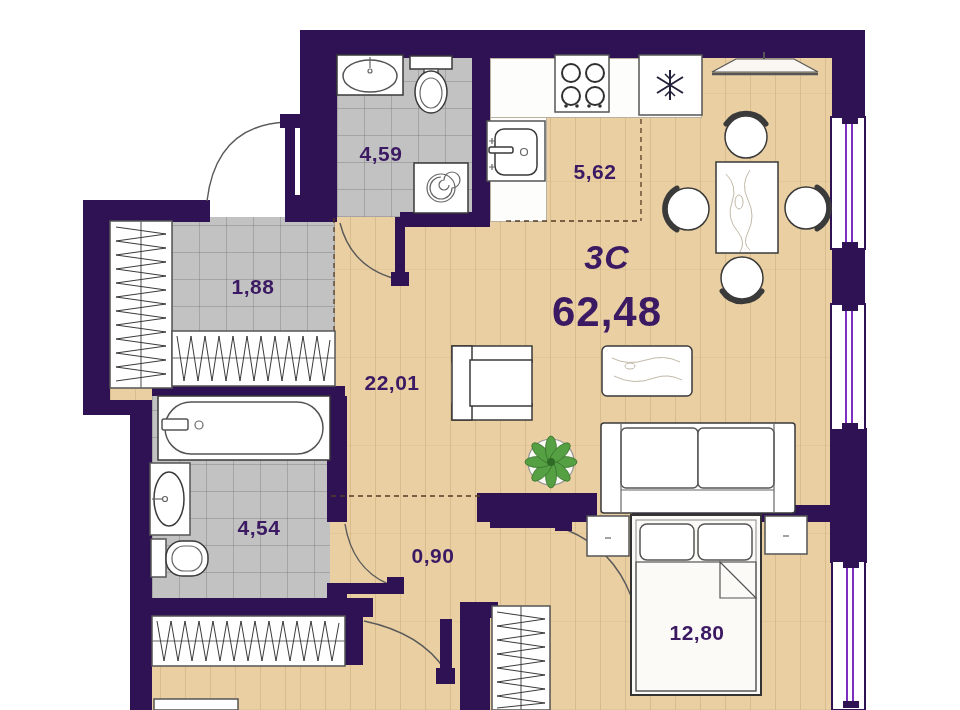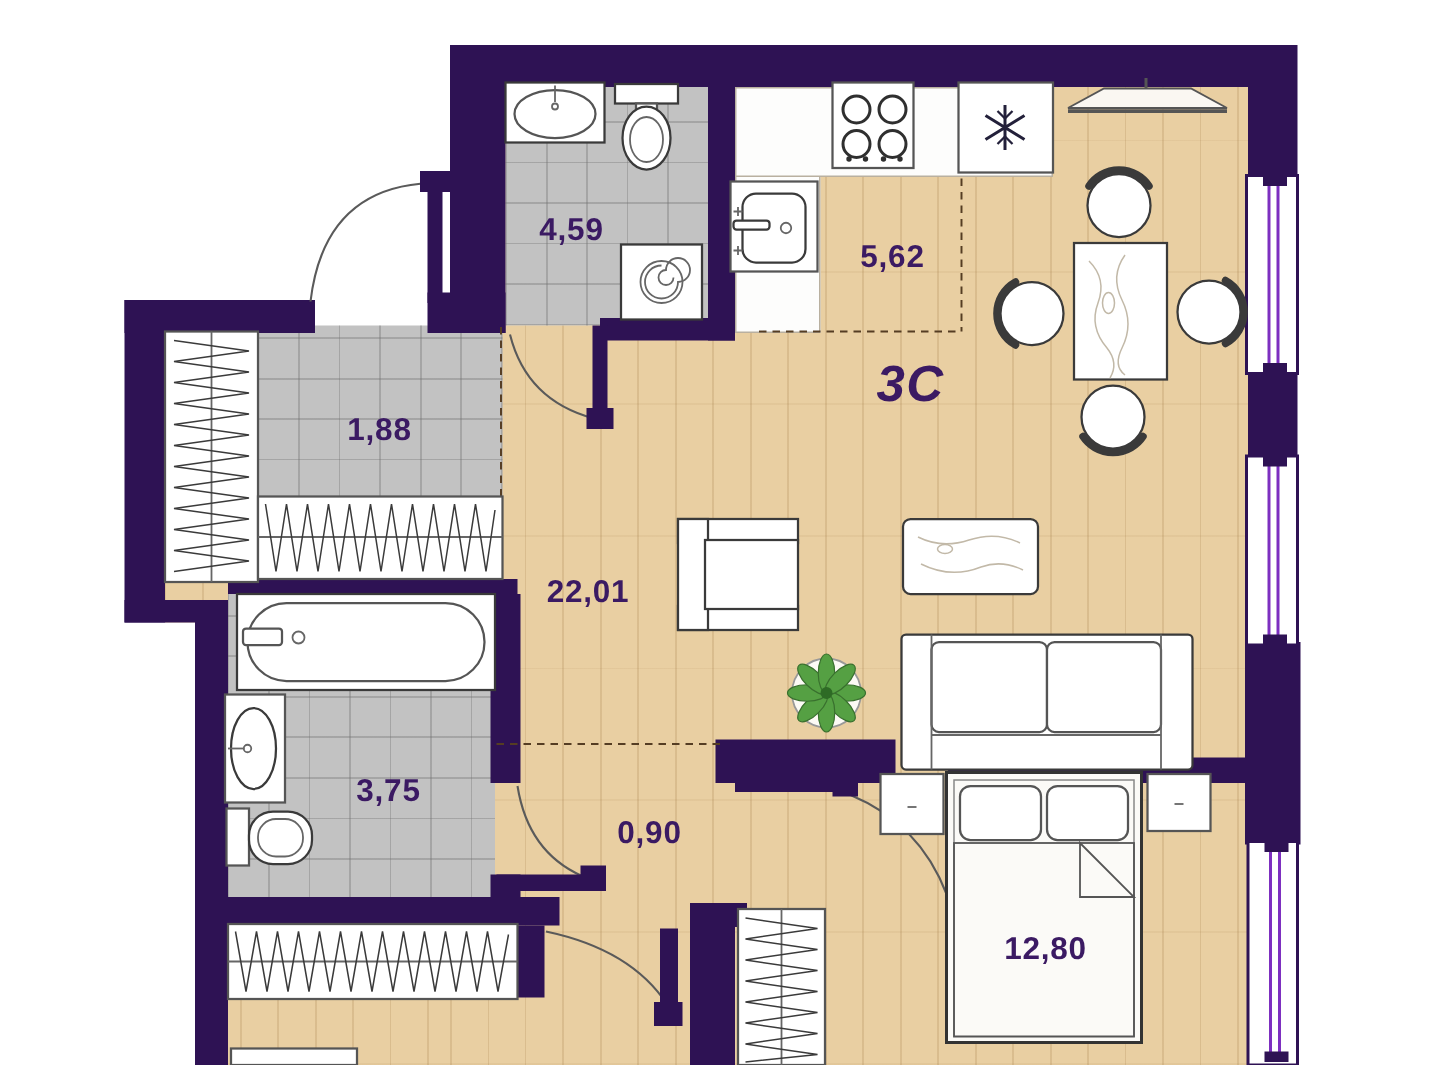--- a/index.html
+++ b/index.html
@@ -300,21 +300,22 @@
       <rect class="fx2" x="152" y="616" width="193" height="50"></rect>
       <line class="thin" x1="152" y1="641" x2="345" y2="641"></line>
       <path class="zig" d="M157 621 L164 661 L171 621 L178 661 L185 621 L192 661 L199 621 L206 661 L213 621 L220 661 L227 621 L234 661 L241 621 L248 661 L255 621 L262 661 L269 621 L276 661 L283 621 L290 661 L297 621 L304 661 L311 621 L318 661 L325 621 L332 661 L339 623"></path>
     </g>
     <g>
       <rect class="fx2" x="154" y="699" width="84" height="11"></rect>
     </g>
   </svg>
 
   <div class="biglabel1" style="left:607px;top:257px;font-style:italic;">3C</div>
+  <div class="biglabel2" style="left:607px;top:312px;">62,48</div>
   <div class="arealabel" style="left:381px;top:154px;">4,59</div>
   <div class="arealabel" style="left:595px;top:172px;">5,62</div>
   <div class="arealabel" style="left:253px;top:287px;">1,88</div>
-  <div class="arealabel" style="left:392px;top:395px;text-align:right;">22,01</div>
-  <div class="arealabel" style="left:259px;top:528px;">3,75</div>
+  <div class="arealabel" style="left:392px;top:383px;text-align:right;">22,01</div>
+  <div class="arealabel" style="left:259px;top:528px;">4,54</div>
   <div class="arealabel" style="left:433px;top:556px;">0,90</div>
   <div class="arealabel" style="left:697px;top:633px;">12,80</div>
 
 </div>
 
 </body></html>

